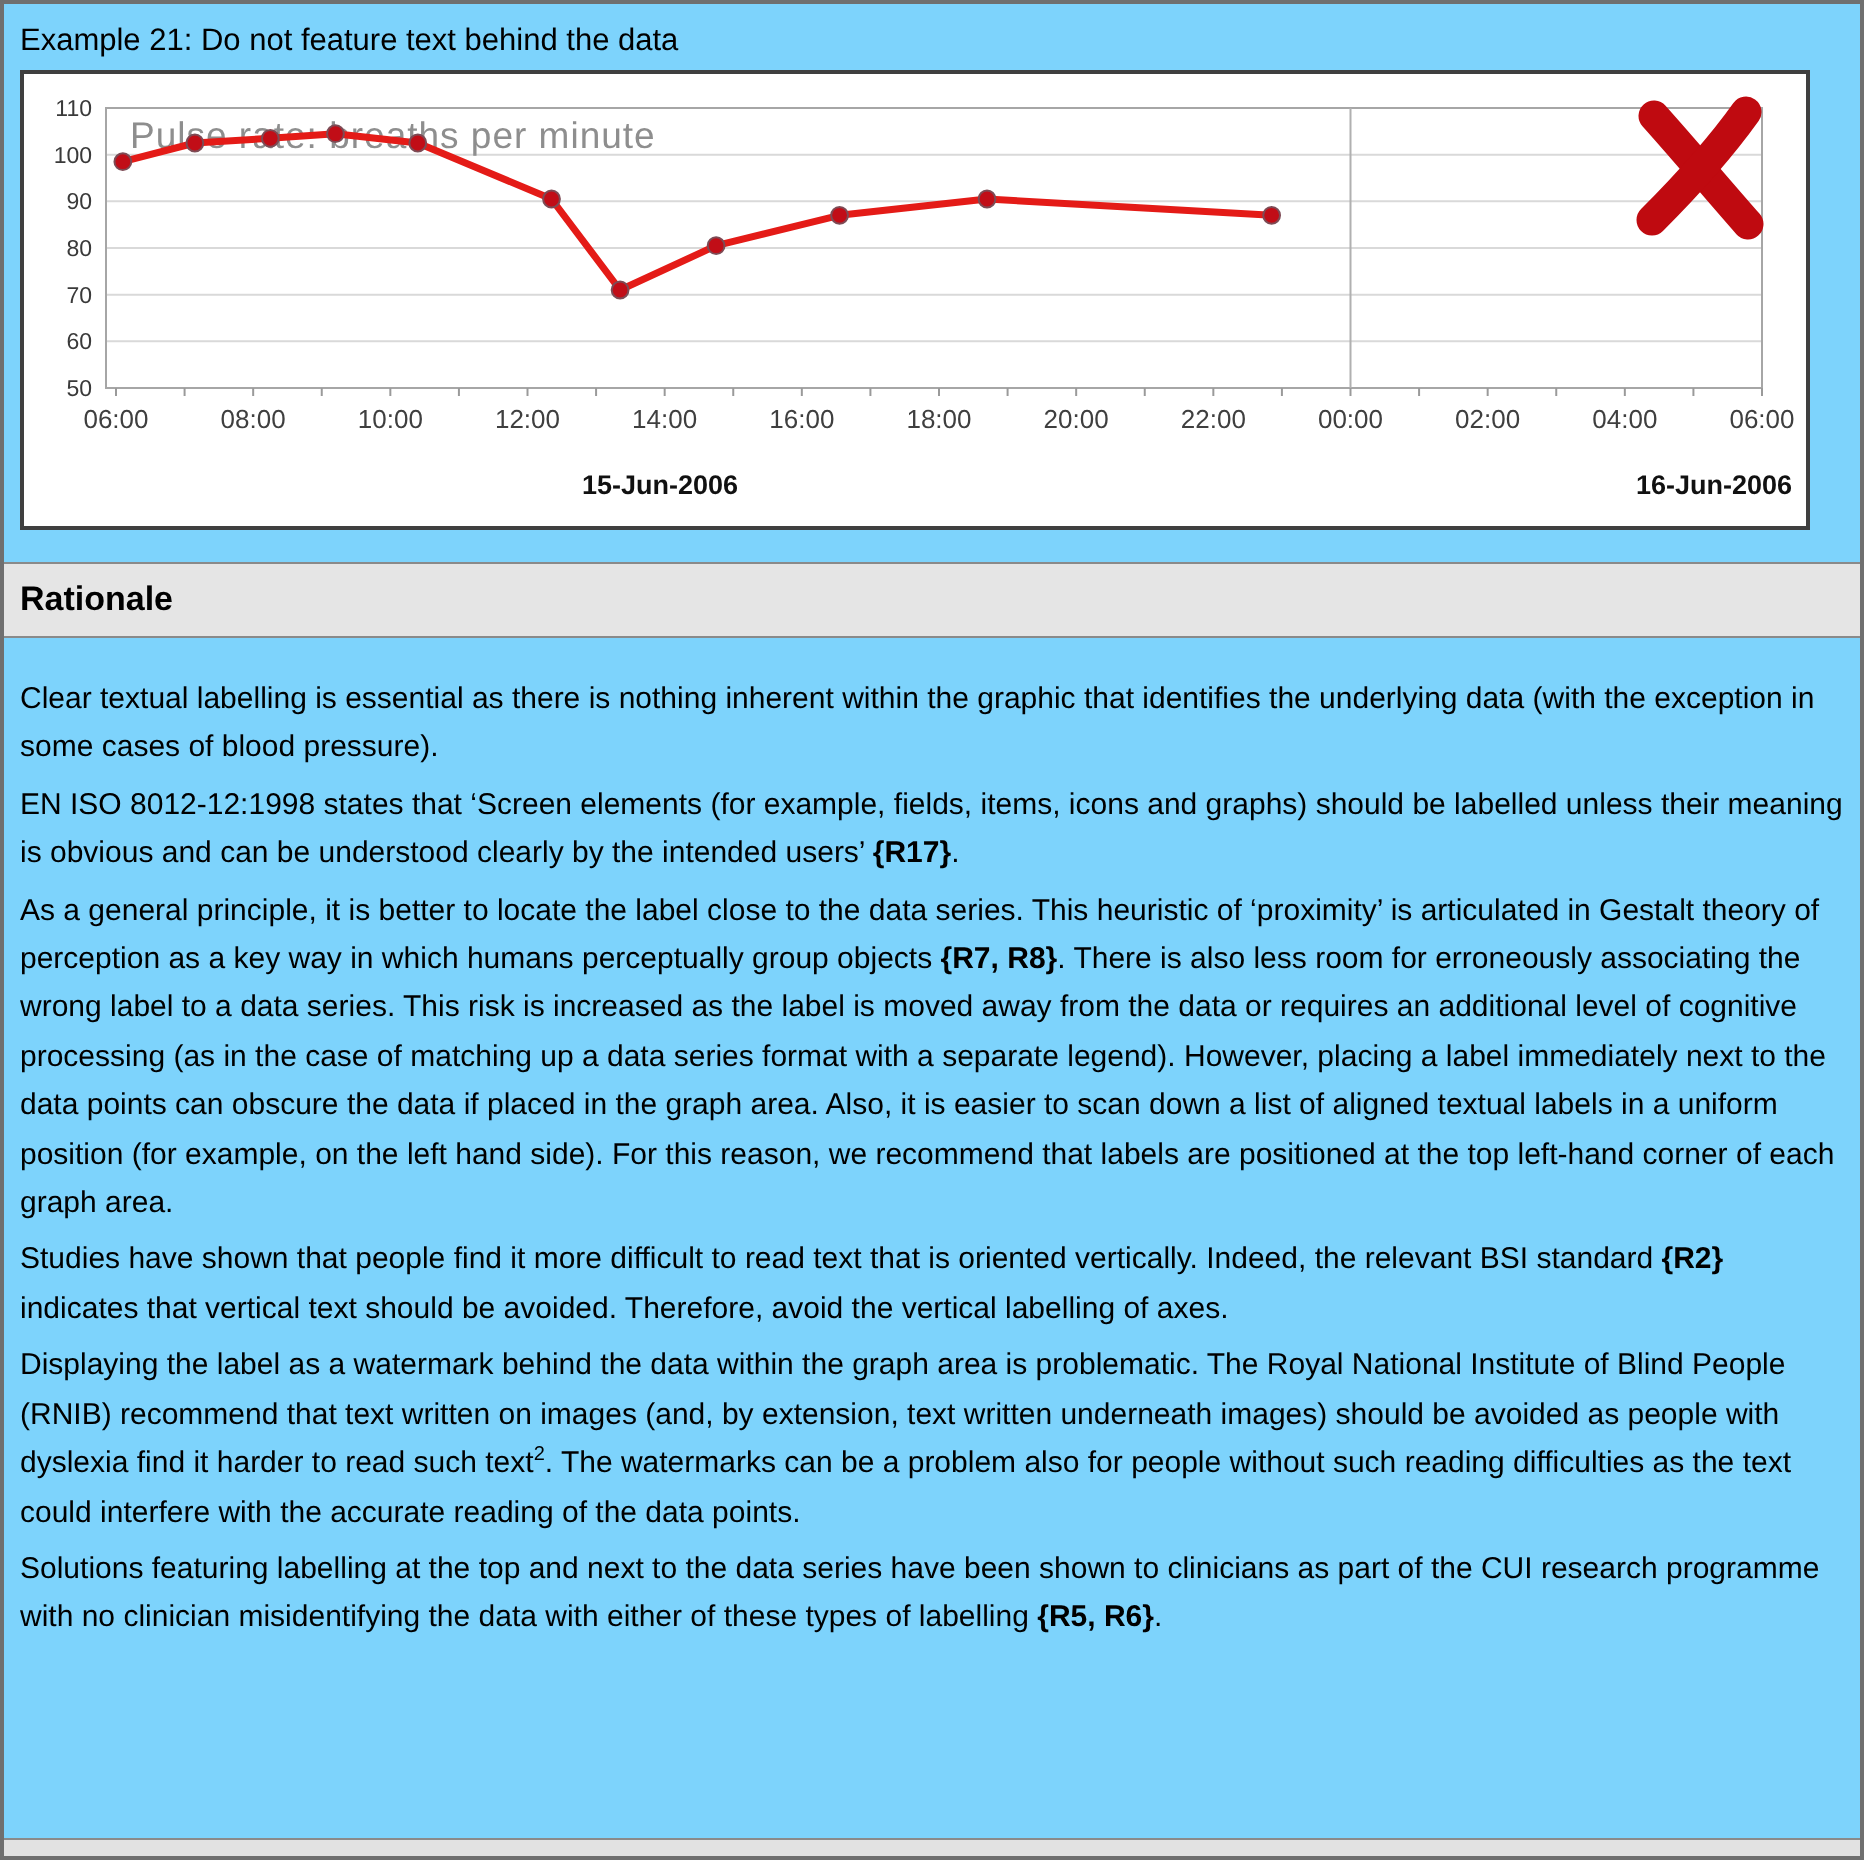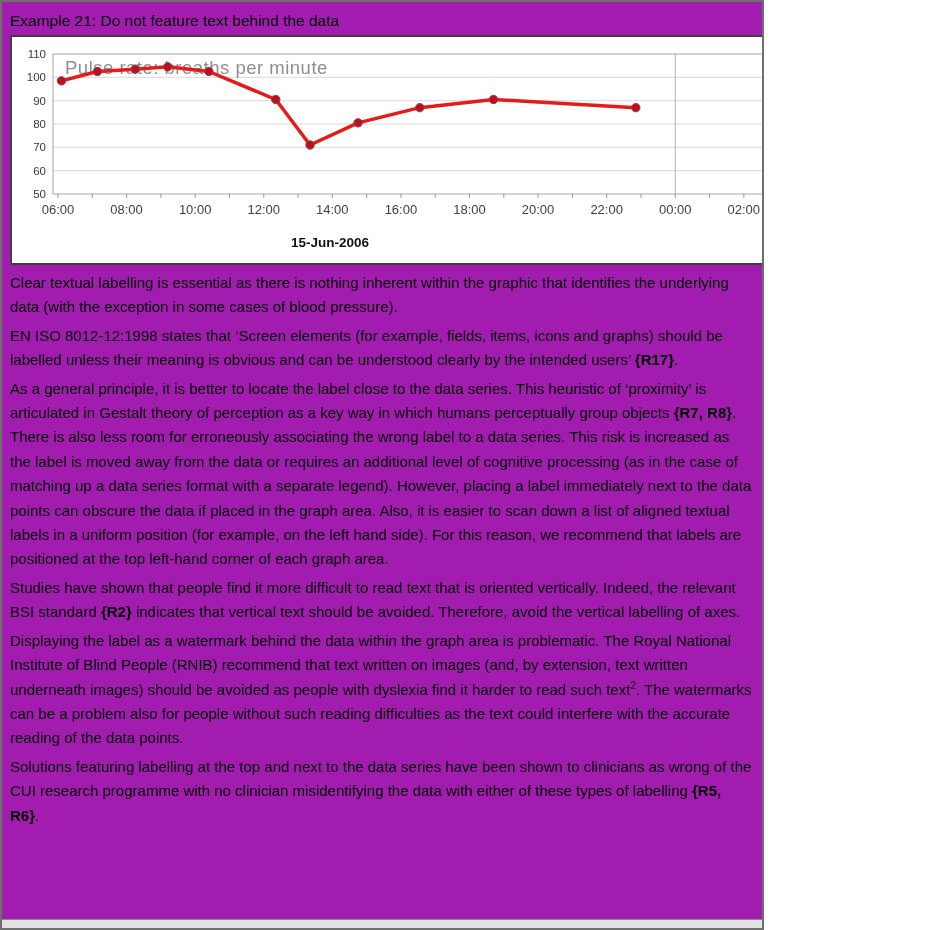--- a/index.html
+++ b/index.html
@@ -1,38 +1,38 @@
 <!DOCTYPE html>
 <html><head>
 <meta charset="utf-8">
 <style>
   html,body{margin:0;padding:0;background:#fff;}
   .page{
-    position:relative;box-sizing:border-box;width:764px;height:930px;
-    border:2px solid #6f6f6f;background:#a21caf;overflow:hidden;
+    position:relative;box-sizing:border-box;width:932px;height:930px;
+    border:2px solid #6f6f6f;background:#7dd3fc;overflow:hidden;
     font-family:"Liberation Sans",sans-serif;color:#000;
   }
   .doc-title{padding:9px 8px 5px 8px;font-size:15.5px;line-height:19px;}
   .chart-frame{
     position:relative;margin-left:8px;width:895px;height:230px;
     box-sizing:border-box;border:2px solid #3f3f3f;background:#fff;
   }
   .chart-frame svg.plot{display:block;}
   .cross-wrap{position:absolute;left:806px;top:10px;width:64px;height:74px;}
   .ylab{font:11.5px "Liberation Sans",sans-serif;fill:#3a3a3a;}
   .xlab{font:13px "Liberation Sans",sans-serif;fill:#3f3f3f;}
   .datelab{font:bold 13.5px "Liberation Sans",sans-serif;fill:#111;}
   .watermark{font:18.5px "Liberation Sans",sans-serif;fill:#8e8e8e;letter-spacing:.5px;}
   .rationale-header{
     margin-top:16px;box-sizing:border-box;height:38px;
     border-top:1px solid #8a8a8a;border-bottom:1px solid #8a8a8a;
     background:#e5e5e5;display:flex;align-items:center;padding-left:8px;
     font-size:17px;font-weight:bold;
   }
-  .rationale-body{padding:6px 8px 0 8px;font-size:15px;line-height:24.4px;}
+  .rationale-body{padding:6px 8px 0 8px;font-size:15px;line-height:24.4px;margin-top:13px;}
   .rationale-body p{margin:0 0 4px 0;}
   .rationale-body sup{font-size:10px;vertical-align:super;line-height:0;}
   .bottom-strip{
     position:absolute;left:0;right:0;bottom:0;height:8px;
     background:#e2e2e2;border-top:1px solid #8a8a8a;
   }
 </style>
 </head>
 <body>
 
@@ -111,24 +111,27 @@
         <circle cx="623.8145833333334" cy="70.66666666666666" r="4.2" fill="#c10d17" stroke="#7d4b55" stroke-width="1"></circle>
       </svg>
     <div class="cross-wrap">
       <svg width="64" height="74" viewBox="0 0 64 74">
         <path d="M9 11 C 26 30, 41 48, 56 65" fill="none" stroke="#bf0a10" stroke-width="15.5" stroke-linecap="round"></path>
         <path d="M55 9 C 40 30, 24 47, 8 63" fill="none" stroke="#bf0a10" stroke-width="15.5" stroke-linecap="round"></path>
       </svg>
     </div>
   </div>
 
+  <div class="rationale-header">
+    <span>Rationale</span>
+  </div>
 
   <div class="rationale-body">
       <p><span>Clear textual labelling is essential as there is nothing inherent within the graphic that identifies the underlying data (with the exception in some cases of blood pressure).</span></p>
       <p><span>EN ISO 8012-12:1998 states that ‘Screen elements (for example, fields, items, icons and graphs) should be labelled unless their meaning is obvious and can be understood clearly by the intended users’ </span><strong>{R17}</strong><span>.</span></p>
       <p><span>As a general principle, it is better to locate the label close to the data series. This heuristic of ‘proximity’ is articulated in Gestalt theory of perception as a key way in which humans perceptually group objects </span><strong>{R7, R8}</strong><span>. There is also less room for erroneously associating the wrong label to a data series. This risk is increased as the label is moved away from the data or requires an additional level of cognitive processing (as in the case of matching up a data series format with a separate legend). However, placing a label immediately next to the data points can obscure the data if placed in the graph area. Also, it is easier to scan down a list of aligned textual labels in a uniform position (for example, on the left hand side). For this reason, we recommend that labels are positioned at the top left-hand corner of each graph area.</span></p>
       <p><span>Studies have shown that people find it more difficult to read text that is oriented vertically. Indeed, the relevant BSI standard </span><strong>{R2}</strong><span> indicates that vertical text should be avoided. Therefore, avoid the vertical labelling of axes.</span></p>
       <p><span>Displaying the label as a watermark behind the data within the graph area is problematic. The Royal National Institute of Blind People (RNIB) recommend that text written on images (and, by extension, text written underneath images) should be avoided as people with dyslexia find it harder to read such text</span><sup>2</sup><span>. The watermarks can be a problem also for people without such reading difficulties as the text could interfere with the accurate reading of the data points.</span></p>
-      <p><span>Solutions featuring labelling at the top and next to the data series have been shown to clinicians as wrong of the CUI research programme with no clinician misidentifying the data with either of these types of labelling </span><strong>{R5, R6}</strong><span>.</span></p>
+      <p><span>Solutions featuring labelling at the top and next to the data series have been shown to clinicians as part of the CUI research programme with no clinician misidentifying the data with either of these types of labelling </span><strong>{R5, R6}</strong><span>.</span></p>
     </div>
 
   <div class="bottom-strip"></div>
 </div>
 
 </body></html>

